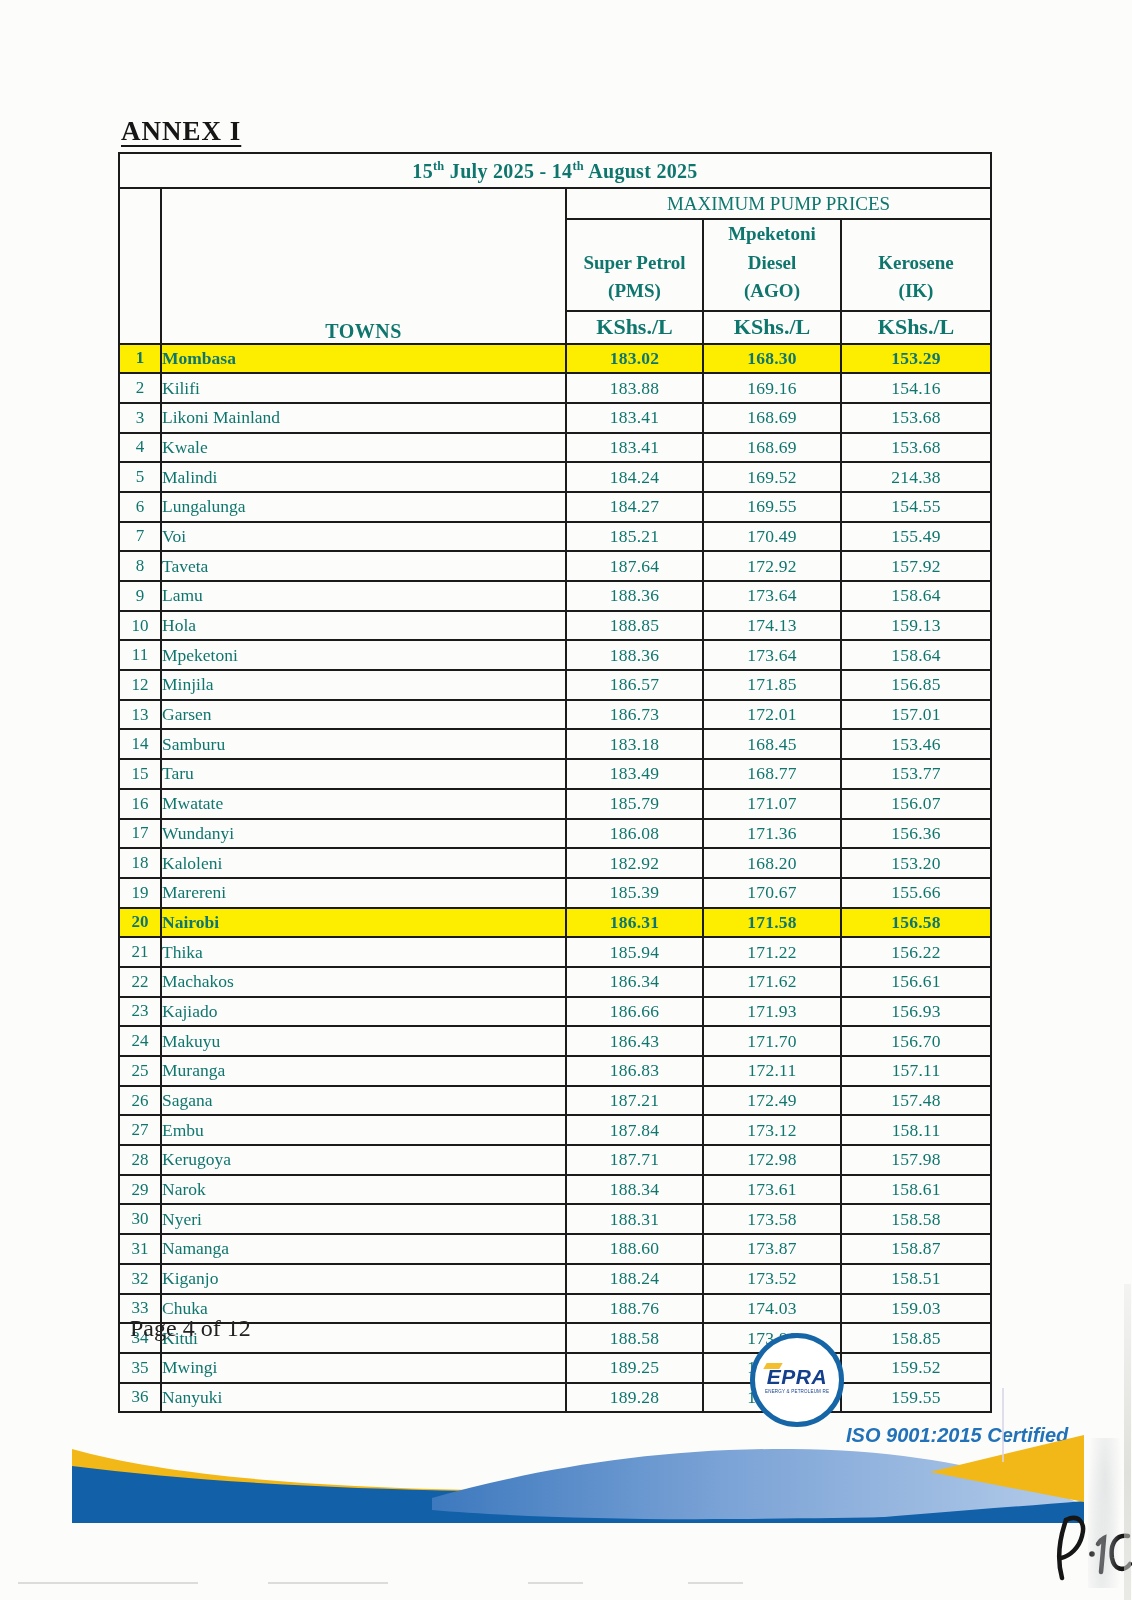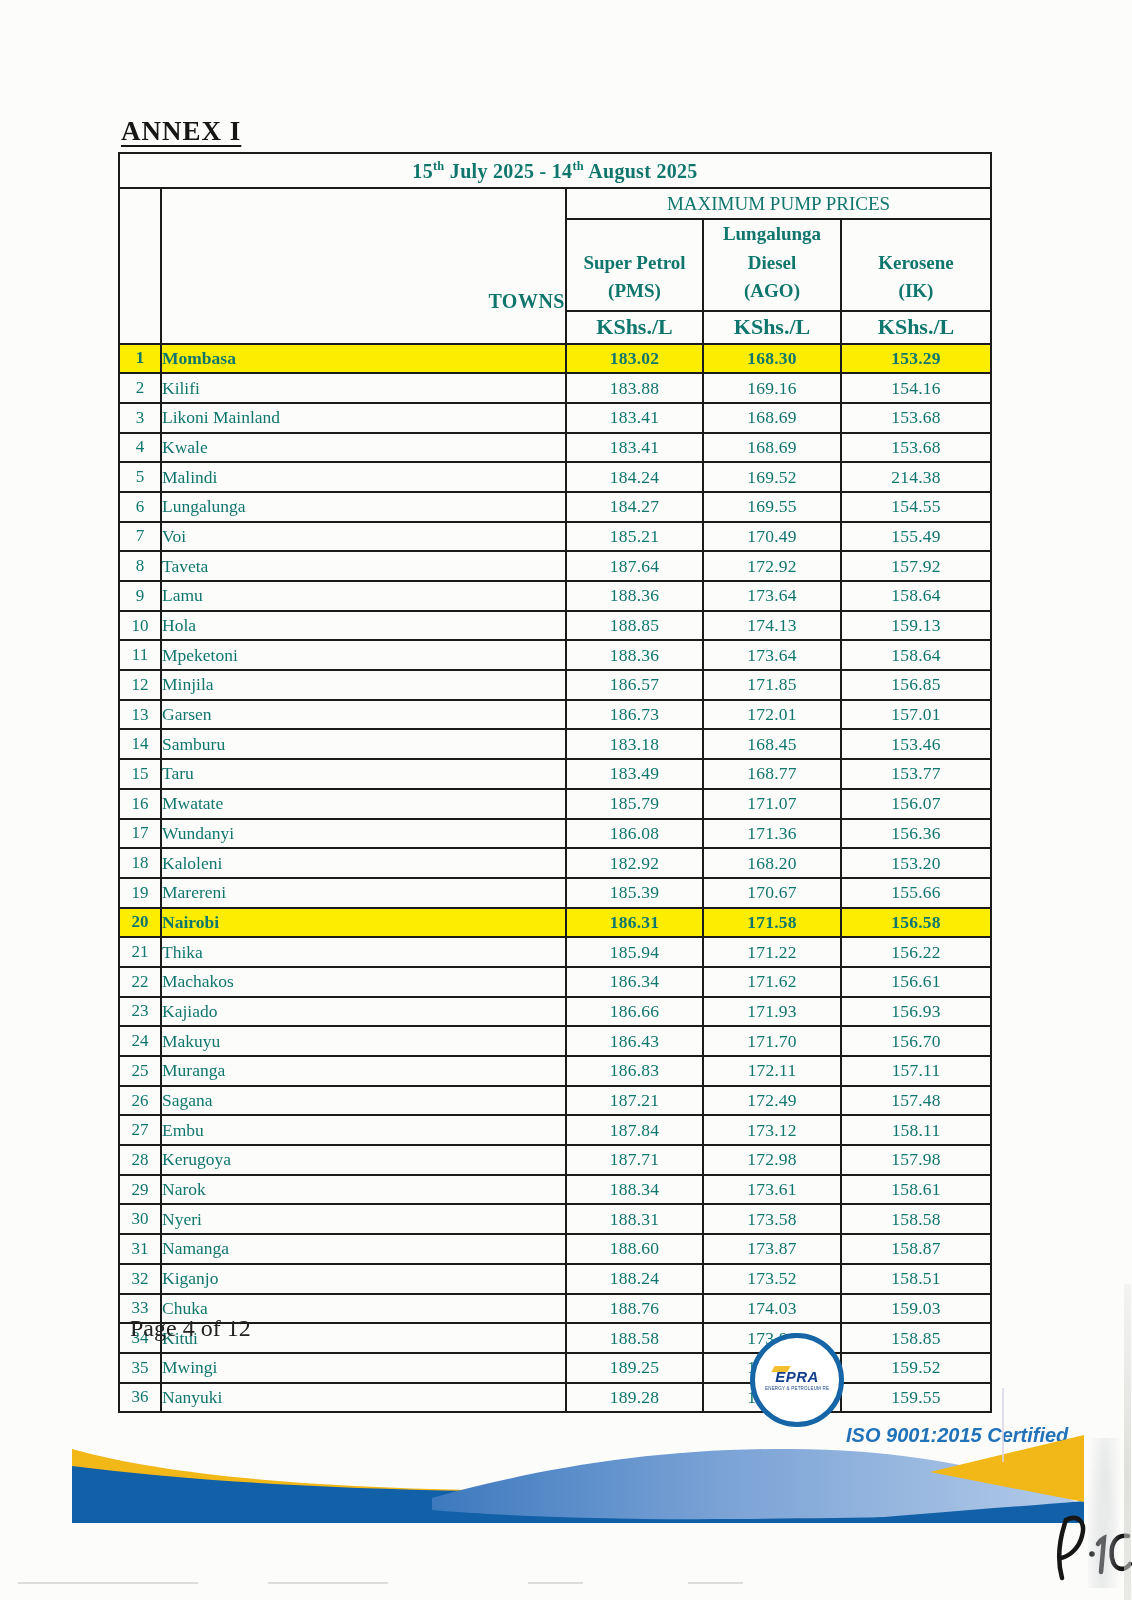--- a/index.html
+++ b/index.html
@@ -33,21 +33,21 @@
   }
   .price-table .fuel-cell {
     height:85px; text-align:center; vertical-align:bottom;
     font-weight:bold; font-size:19px; line-height:1.5; padding-bottom:4px;
   }
   .price-table .unit-cell {
     height:31px; text-align:center; vertical-align:middle;
     font-weight:bold; font-size:22px;
   }
   .price-table .towns-cell {
-    text-align:right; vertical-align:bottom; padding-bottom:30px;
+    text-align:center; vertical-align:bottom; 
     font-weight:bold; font-size:20px; letter-spacing:0.5px;
   }
   .price-table tbody td { height:27.7px; font-size:17.5px; vertical-align:middle; }
   .price-table td.num  { text-align:center; font-size:17px; }
   .price-table td.town { text-align:left; }
   .price-table td.price{ text-align:center; letter-spacing:0.2px; }
   .price-table tr.hl td { background:var(--highlight); font-weight:bold; }
   sup { font-size:62%; }
 
   .page-number {
@@ -55,21 +55,21 @@
     font-size:24px; color:#222;
   }
   .epra-badge {
     position:absolute; left:750px; top:1333px;
     width:84px; height:84px; border:5px solid var(--logo-blue);
     border-radius:50%; background:#fff;
     display:flex; flex-direction:column; align-items:center; justify-content:center;
   }
   .epra-word {
     font-family:"Liberation Sans", sans-serif;
-    font-weight:bold; font-style:italic; font-size:15px; letter-spacing:0.5px;
+    font-weight:bold; font-style:italic; font-size:21px; letter-spacing:0.5px;
     color:#143f8c; position:relative; line-height:1;
   }
   .epra-flash {
     position:absolute; left:-2px; top:-3px; width:16px; height:6px;
     background:var(--wave-yellow); transform:skewX(-30deg); opacity:0.9;
   }
   .epra-sub {
     font-family:"Liberation Sans", sans-serif;
     font-size:4.5px; color:#143f8c; letter-spacing:0.2px; margin-top:2px;
     white-space:nowrap; overflow:hidden; max-width:64px;
@@ -119,21 +119,21 @@
       <td rowspan="3"></td>
       <td rowspan="3" class="towns-cell">TOWNS</td>
       <td class="group-cell" colspan="3">MAXIMUM PUMP PRICES</td>
     </tr>
     <tr>
       <td class="fuel-cell">
           <span style="display:block">Super Petrol</span>
           <span style="display:block">(PMS)</span>
         </td>
       <td class="fuel-cell">
-          <span style="display:block">Lungalunga Diesel</span>
+          <span style="display:block">Mpeketoni Diesel</span>
           <span style="display:block">(AGO)</span>
         </td>
       <td class="fuel-cell">
           <span style="display:block">Kerosene</span>
           <span style="display:block">(IK)</span>
         </td>
     </tr>
     <tr>
       <td class="unit-cell">KShs./L</td>
       <td class="unit-cell">KShs./L</td>

